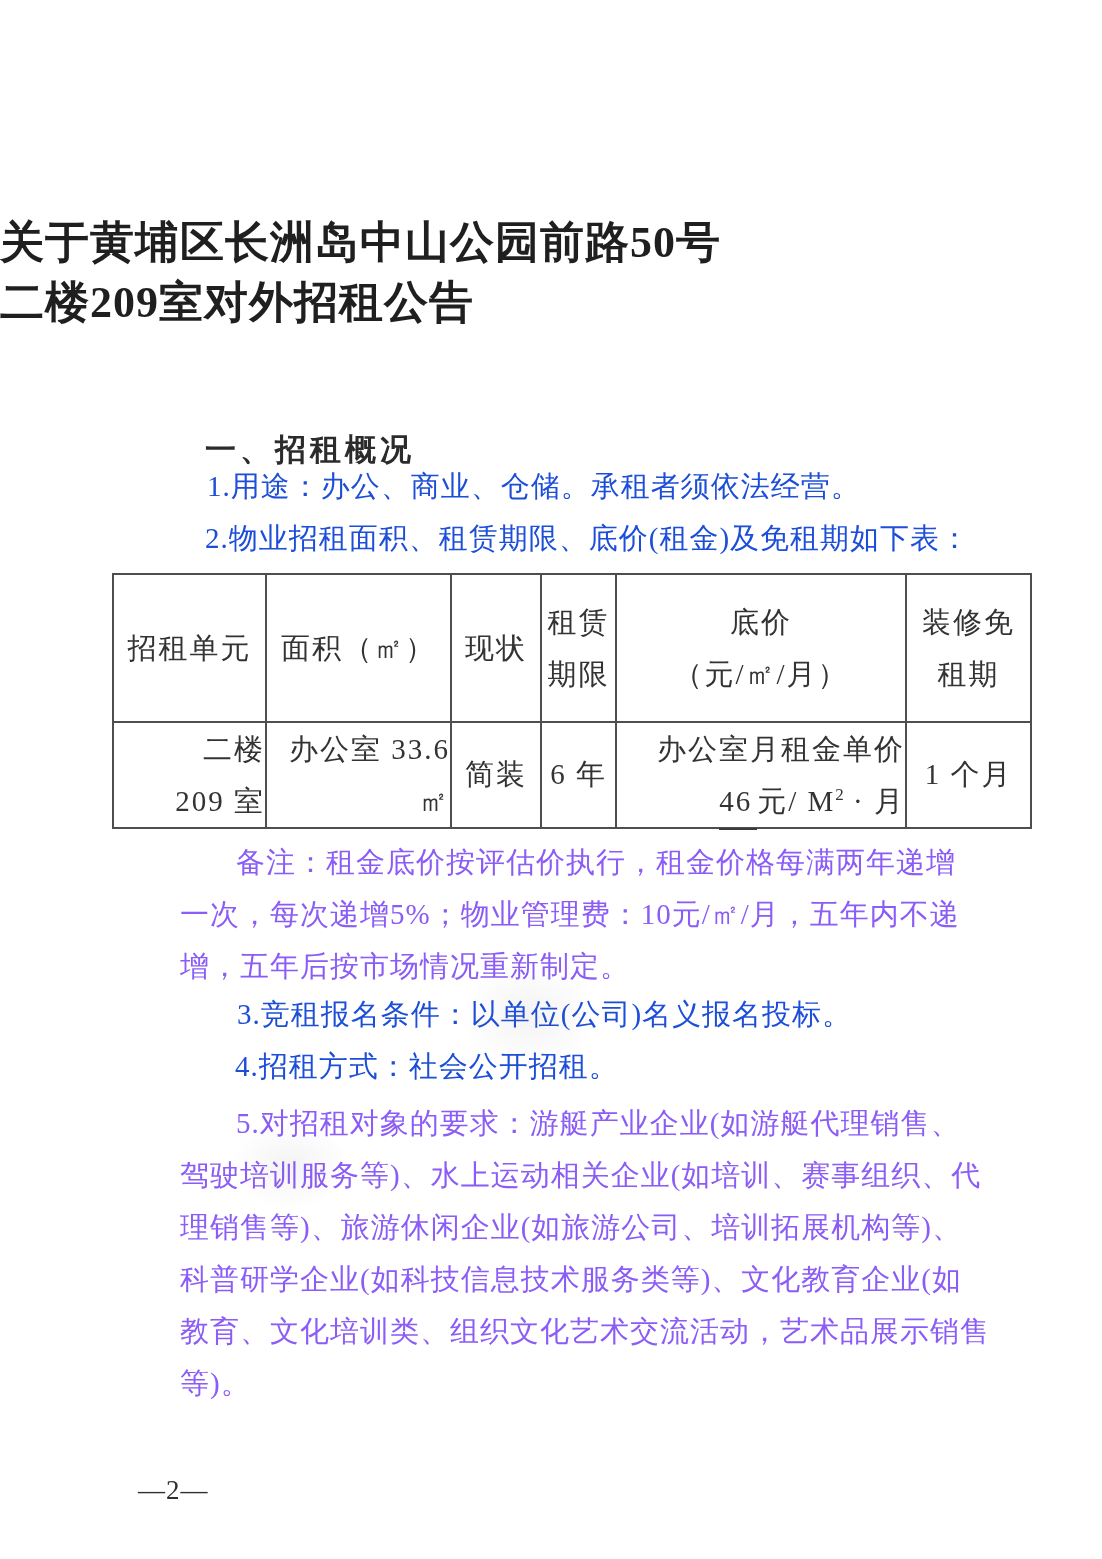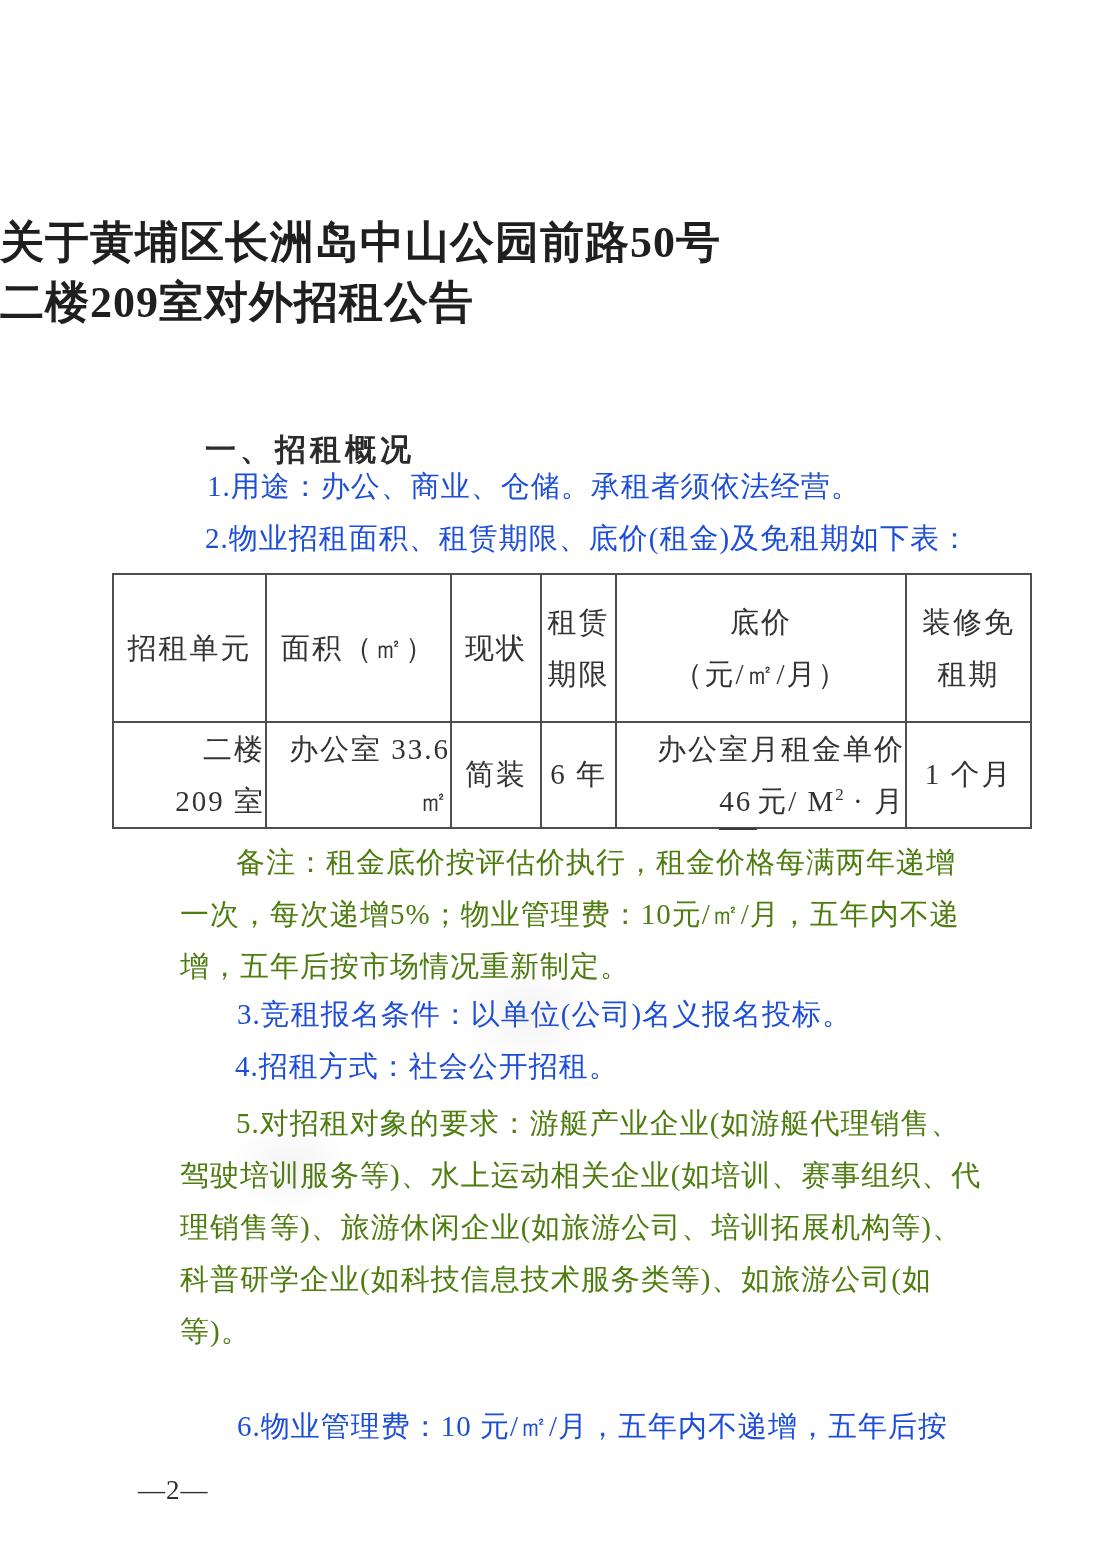--- a/index.html
+++ b/index.html
@@ -26,21 +26,21 @@
     margin-top:16px;
   }
   .body-line {
     position:absolute;
     font-size:29px; color:#1d4ed8;
     letter-spacing:1px; white-space:nowrap;
     line-height:40px;
   }
   .para-block { position:absolute; left:180px; }
   .para-block .line {
-    font-size:29px; color:#4d7c0f;
+    font-size:29px; color:#8b5cf6;
     letter-spacing:1px; white-space:nowrap;
     height:52px; line-height:52px;
   }
   .para-block .line.indent2 { padding-left:56px; }
   table.rental-table {
     position:absolute; left:112px; top:573px;
     border-collapse:collapse; table-layout:fixed;
   }
   .rental-table th, .rental-table td {
     border:2px solid #4e4e4e;
@@ -152,24 +152,24 @@
   </div>
 
   <div class="body-line" style="left:237px; top:994px">3.竞租报名条件：以单位(公司)名义报名投标。</div>
 
   <div class="body-line" style="left:235px; top:1046px">4.招租方式：社会公开招租。</div>
 
   <div class="para-block" style="top:1097px">
     <div class="line indent2">5.对招租对象的要求：游艇产业企业(如游艇代理销售、</div>
     <div class="line">驾驶培训服务等)、水上运动相关企业(如培训、赛事组织、代</div>
     <div class="line">理销售等)、旅游休闲企业(如旅游公司、培训拓展机构等)、</div>
-    <div class="line">科普研学企业(如科技信息技术服务类等)、如旅游公司(如</div>
+    <div class="line">科普研学企业(如科技信息技术服务类等)、文化教育企业(如</div>
+    <div class="line">教育、文化培训类、组织文化艺术交流活动，艺术品展示销售</div>
     <div class="line">等)。</div>
   </div>
 
-  <div class="body-line" style="left:237px; top:1406px">6.物业管理费：10 元/㎡/月，五年内不递增，五年后按</div>
 
   <div class="footer-pageno">—2—</div>
 
   <div class="scan-smudge" style="left:460px; top:960px; width:140px; height:110px"></div>
   <div class="scan-smudge" style="left:230px; top:1120px; width:120px; height:90px"></div>
 
 </div>
 
 </body></html>

